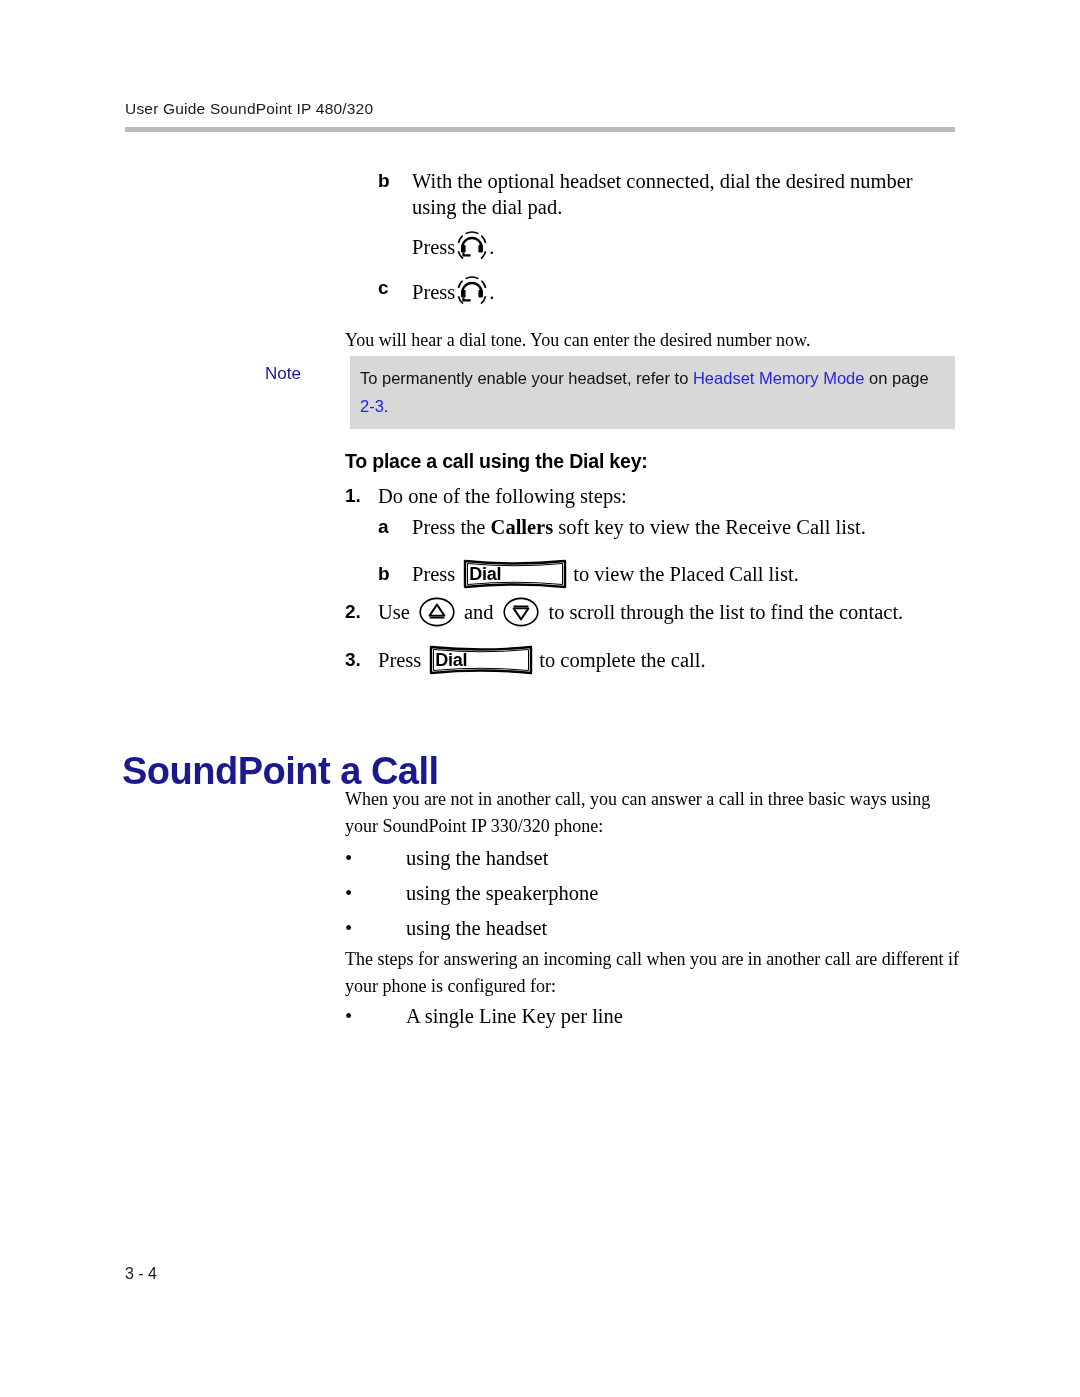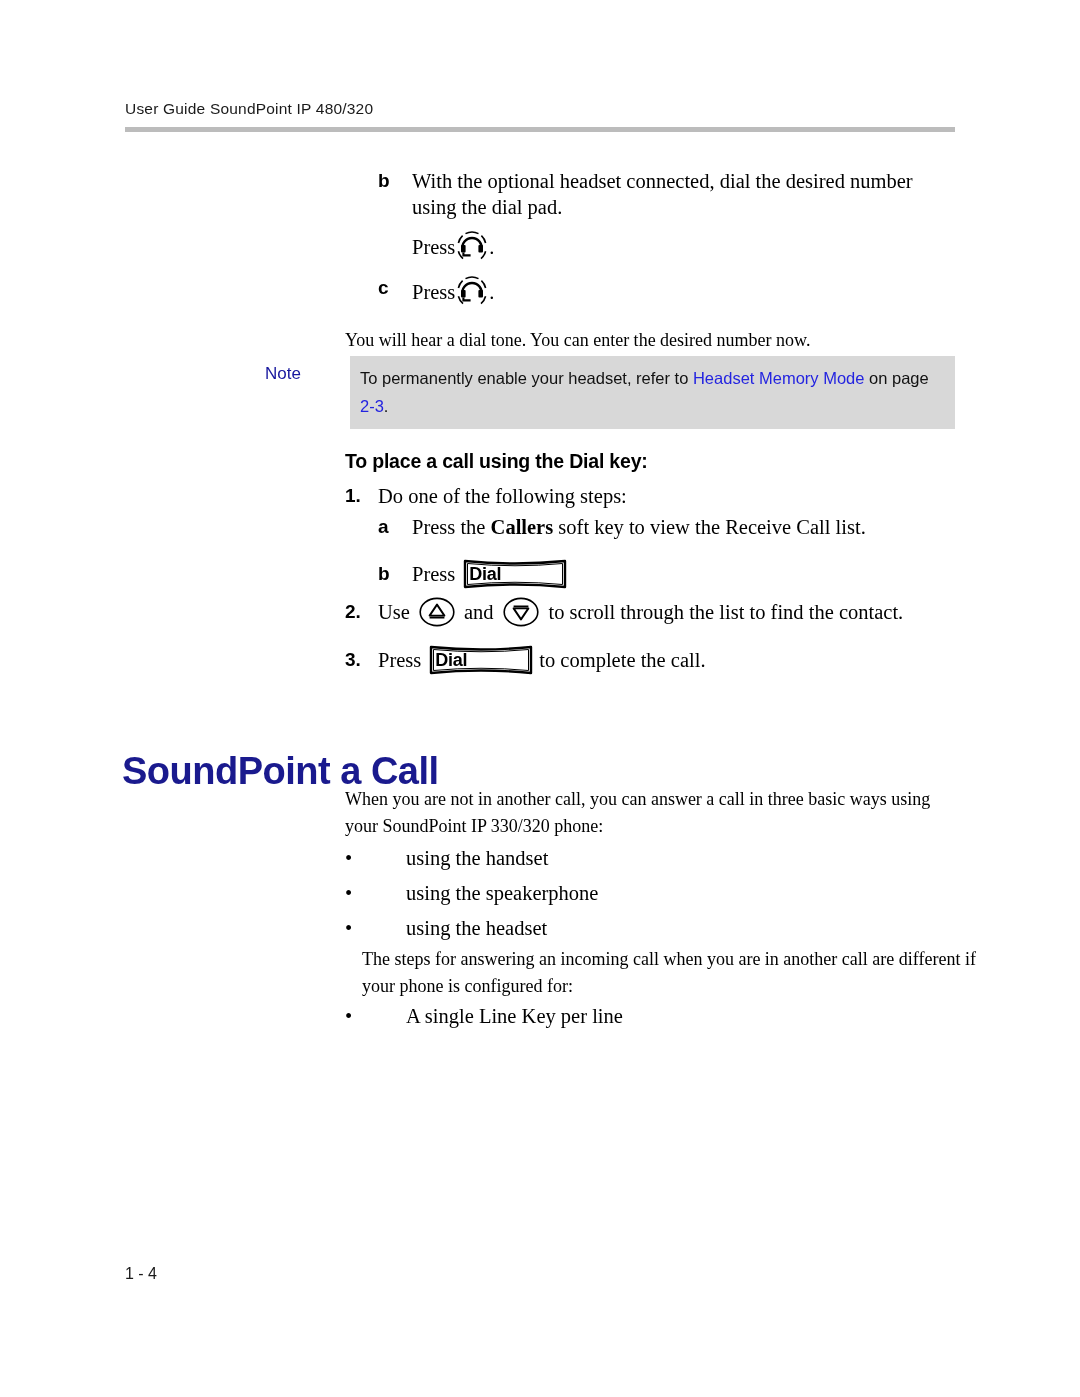--- a/index.html
+++ b/index.html
@@ -303,20 +303,21 @@
     <span>Press</span>
     <span style="width:7px; display:inline-block;"></span>
     <span class="dial-key">
       <svg viewBox="0 0 106 32" width="106" height="32" aria-hidden="true">
         <path d="M 3 3 Q 53 8 103 3 L 103 29 Q 53 24 3 29 Z" fill="#ffffff" stroke="#000" stroke-width="2.4" stroke-linejoin="round"></path>
         <path d="M 5.5 5.5 Q 53 10 100.5 5.5 L 100.5 26.5 Q 53 22 5.5 26.5 Z" fill="none" stroke="#000" stroke-width="1"></path>
       </svg>
       <span class="dial-label">Dial</span>
     </span>
     <span style="width:5px; display:inline-block;"></span>
+    <span>to view the Placed Call list.</span>
   </div>
 </div>
 
 <div class="num-item" style="left:345px; top:596px;">
   <div class="num" style="line-height:32px;">2.</div>
   <div class="content" style="line-height:32px;">
     <span>Use</span>
     <span style="width:8px; display:inline-block;"></span>
     <span class="arrow-key">
       <svg viewBox="0 0 38 30" width="38" height="30" aria-hidden="true">
@@ -367,20 +368,20 @@
 </div>
 <div class="bullet-row" style="left:345px; top:880px;">
   <div class="dot">•</div>
   <div class="btext">using the speakerphone</div>
 </div>
 <div class="bullet-row" style="left:345px; top:915px;">
   <div class="dot">•</div>
   <div class="btext">using the headset</div>
 </div>
 
-<div class="para" style="top:946px;margin-left:17px;">The steps for answering an incoming call when you are in another call are different if your phone is configured for:</div>
+<div class="para" style="top:946px;">The steps for answering an incoming call when you are in another call are different if your phone is configured for:</div>
 
 <div class="bullet-row" style="left:345px; top:1003px;">
   <div class="dot">•</div>
   <div class="btext">A single Line Key per line</div>
 </div>
 
-<div class="footer-page">1 - 4</div>
+<div class="footer-page">3 - 4</div>
 
 </body></html>

